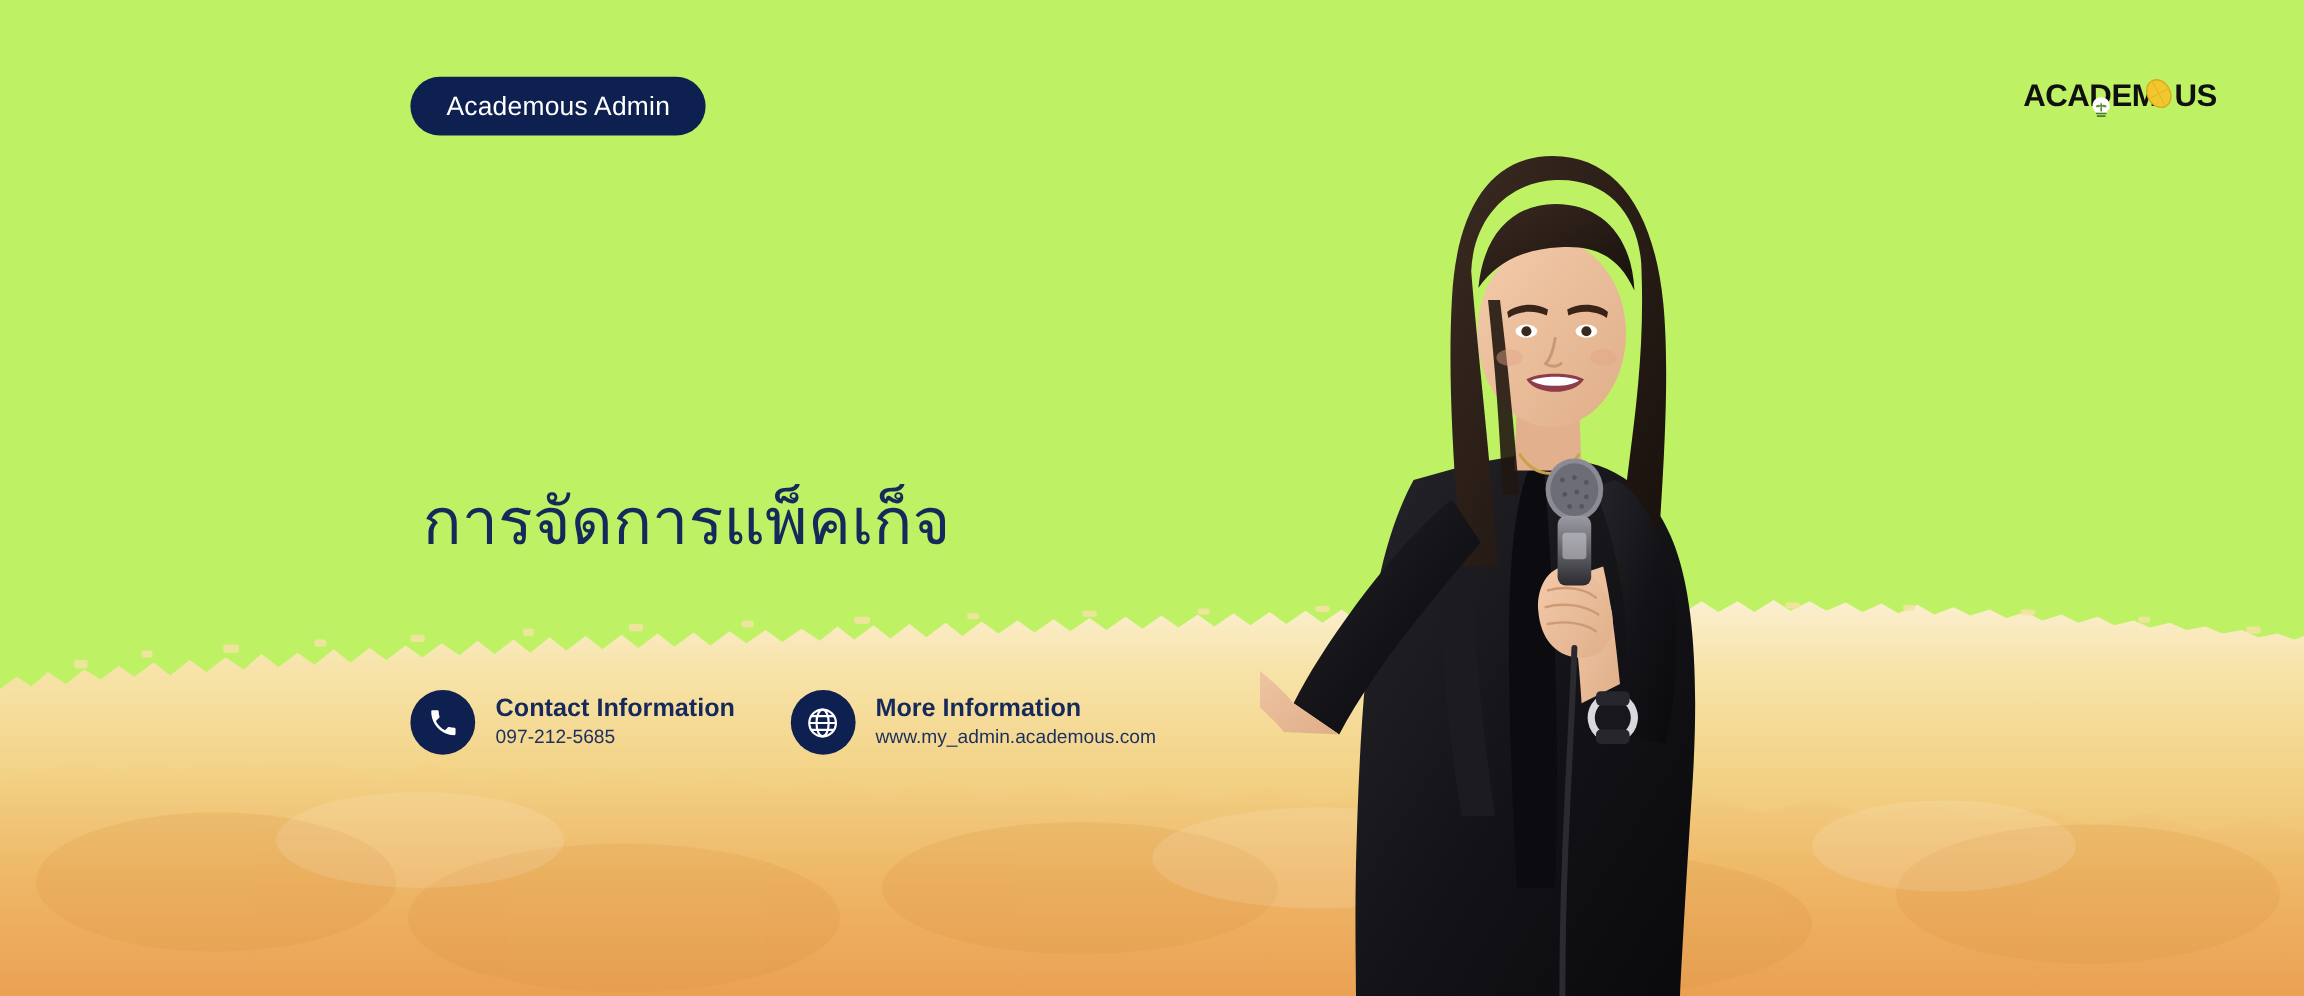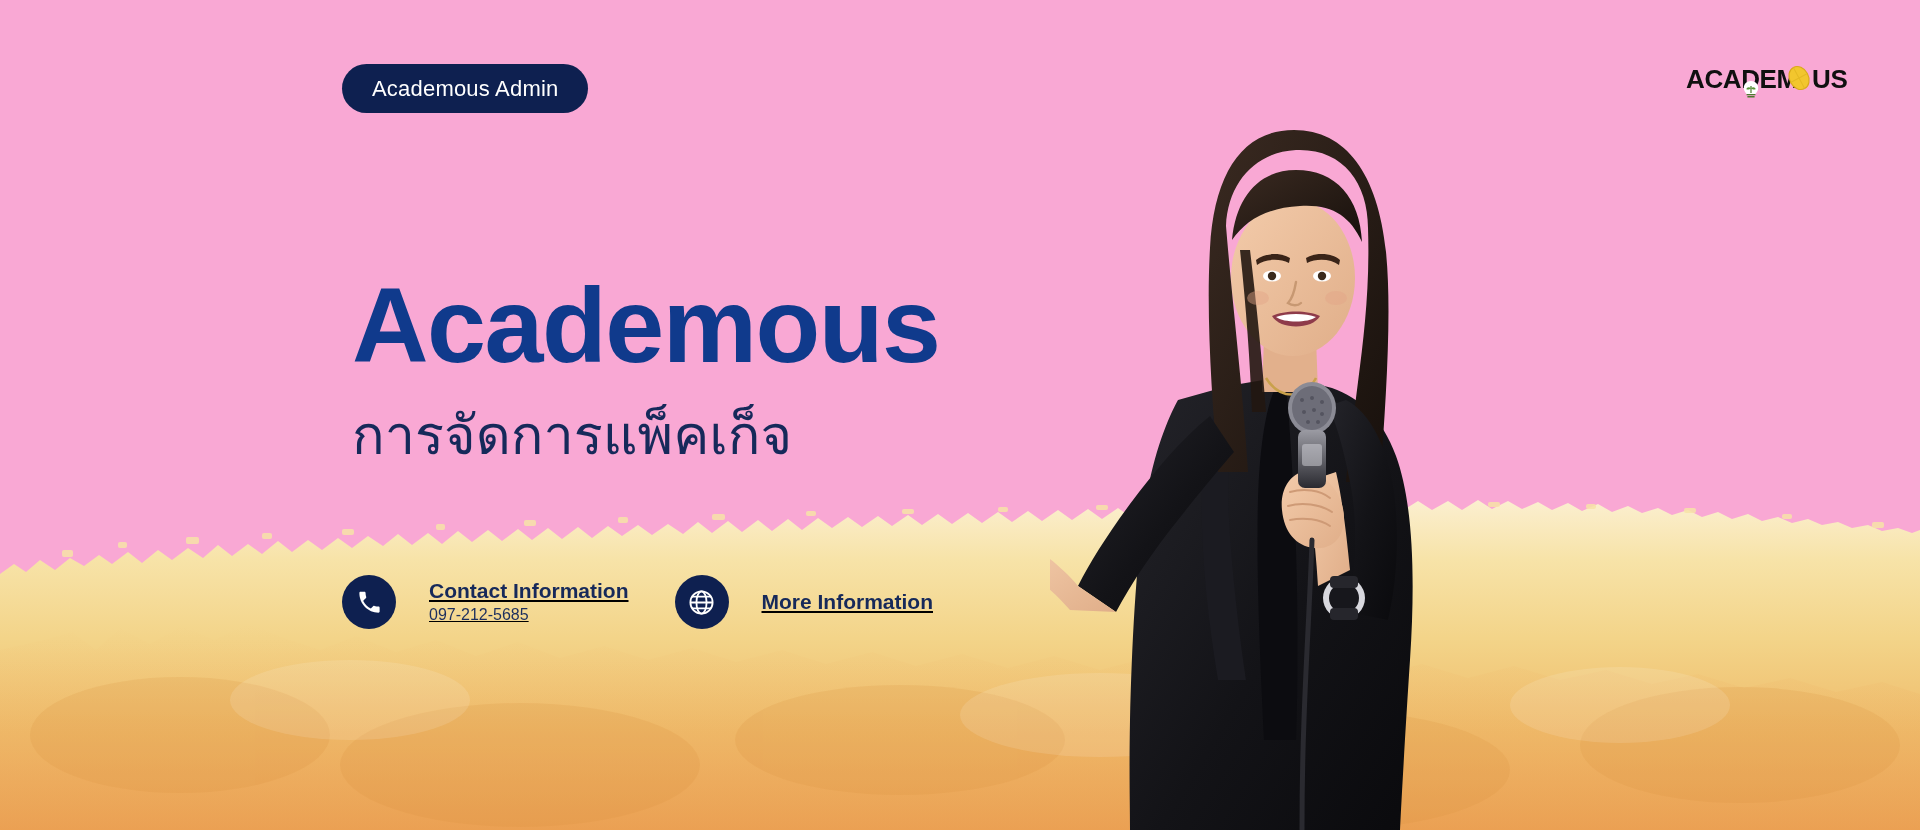--- a/index.html
+++ b/index.html
@@ -2,21 +2,21 @@
 <html><head>
 <meta charset="utf-8">
 <style>
   * { margin:0; padding:0; box-sizing:border-box; }
   html, body { width:1920px; height:830px; overflow:hidden; }
   body {
     font-family:"Liberation Sans", sans-serif;
     background:#ffffff;
     position:relative;
   }
-  .stage { position:absolute; inset:0; background:#f9a8d4; overflow:hidden; }
+  .stage { position:absolute; inset:0; background:#bef264; overflow:hidden; }
 
   
   .watercolor { position:absolute; left:0; right:0; bottom:0; height:330px; }
   .watercolor svg { display:block; width:100%; height:100%; }
 
   
   .badge {
     position:absolute; left:342px; top:64px;
     height:49px; padding:0 30px;
     display:flex; align-items:center; justify-content:center;
@@ -37,21 +37,21 @@
     color:#103a8c; letter-spacing:-1.5px;
   }
   .subhead {
     position:absolute; left:352px; top:404px;
     font-size:54px; font-weight:400; line-height:1.15;
     color:#16295a; letter-spacing:0px;
   }
 
   
   .contact-row { position:absolute; left:342px; top:575px; display:flex; gap:46px; align-items:flex-start; }
-  .contact-block { display:flex; align-items:center; gap:33px;text-decoration:underline; }
+  .contact-block { display:flex; align-items:center; gap:17px; }
   .circle-icon {
     width:54px; height:54px; border-radius:50%;
     background:#0e2050; flex:0 0 54px;
     display:flex; align-items:center; justify-content:center;
   }
   .circle-icon svg { display:block; }
   .contact-text { display:flex; flex-direction:column; justify-content:center; }
   .contact-title { font-size:21px; font-weight:700; color:#16295a; line-height:1.28; white-space:nowrap; }
   .contact-value { font-size:16px; font-weight:400; color:#1d2f5e; line-height:1.28; white-space:nowrap; }
 
@@ -289,21 +289,20 @@
                  C-5.4,11.6 -7.2,10 -7.2,7 C-7.2,3.2 -4.2,0 0,0 Z" fill="#ffffff"></path>
         <path d="M-4.4,13.6 L4.4,13.6 M-3.6,15.8 L3.6,15.8" stroke="#4C7A2E" stroke-width="1.4"></path>
         <path d="M0,5 L0,12" stroke="#4C7A2E" stroke-width="1.2"></path>
         <path d="M0,7 C-2.4,5.6 -4.2,6.4 -4.6,8.2 C-2.6,8.8 -0.8,8.4 0,7 Z" fill="#5C9337"></path>
         <path d="M0,7 C2.4,5.6 4.2,6.4 4.6,8.2 C2.6,8.8 0.8,8.4 0,7 Z" fill="#5C9337"></path>
       </g>
     </svg>
 
   </div>
 
-  <h1 class="headline">Academous</h1>
   <h2 class="subhead">การจัดการแพ็คเก็จ</h2>
 
   <div class="contact-row">
 
     <div class="contact-block">
       <span class="circle-icon">
         <svg width="27" height="27" viewBox="0 0 24 24" aria-hidden="true">
           <path fill="#ffffff" d="M6.6 10.8c1.4 2.8 3.8 5.1 6.6 6.6l2.2-2.2c.3-.3.7-.4 1-.2
             1.1.4 2.4.6 3.6.6.6 0 1 .4 1 1V20c0 .6-.4 1-1 1C10.8 21 3 13.2 3 3.5
             c0-.6.4-1 1-1h3.5c.6 0 1 .4 1 1 0 1.3.2 2.5.6 3.6.1.3 0 .7-.2 1l-2.3 2.2z"></path>
@@ -318,18 +317,19 @@
     <div class="contact-block">
       <span class="circle-icon">
         <svg width="29" height="29" viewBox="0 0 24 24" aria-hidden="true">
           <circle cx="12" cy="12" r="9.2" fill="none" stroke="#fff" stroke-width="1.5"></circle>
           <ellipse cx="12" cy="12" rx="4.2" ry="9.2" fill="none" stroke="#fff" stroke-width="1.5"></ellipse>
           <path d="M2.8 12h18.4M4.1 7.2h15.8M4.1 16.8h15.8" stroke="#fff" stroke-width="1.5" fill="none"></path>
         </svg>
       </span>
       <span class="contact-text">
         <span class="contact-title">More Information</span>
+        <span class="contact-value">www.my_admin.academous.com</span>
       </span>
     </div>
 
   </div>
 
 </div>
 
 </body></html>

